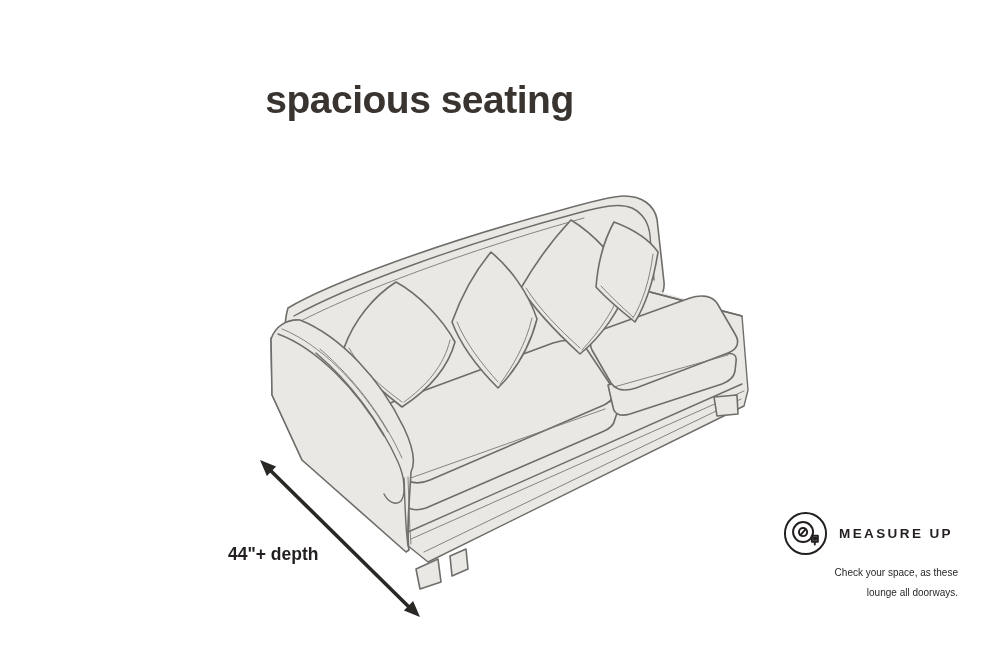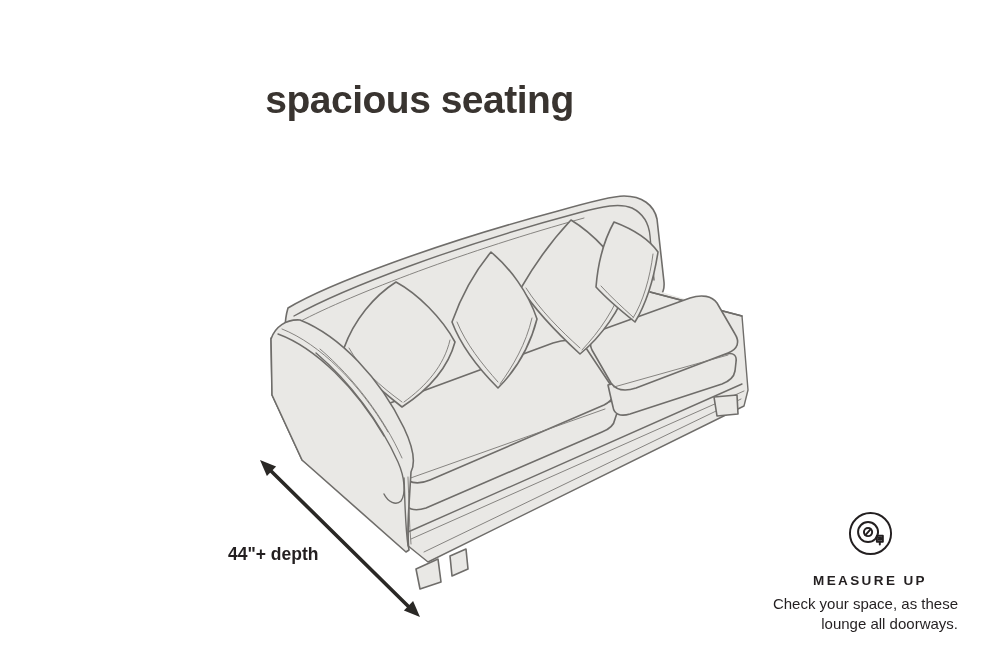--- a/index.html
+++ b/index.html
@@ -29,33 +29,32 @@
   .sofa-svg{position:absolute;left:258px;top:188px;width:505px;height:445px;}
   .depth-label{
     position:absolute;left:228px;top:544px;
     font-size:17.5px;font-weight:700;color:#231f20;
     white-space:nowrap;
   }
   .measure-up{
     position:absolute;left:756px;top:510px;width:202px;
   }
   .measure-up .head{
-    display:flex;align-items:center;gap:16px;
+    display:flex;align-items:center;gap:10px;
     margin-left:26px;
-    flex-direction:column;
   }
   .measure-up .head svg{flex:0 0 auto;display:block;}
   .measure-title{
     font-size:13.5px;font-weight:700;letter-spacing:2.4px;
     color:#231f20;white-space:nowrap;
   }
   .measure-note{
     margin-top:6px;
     text-align:right;
-    font-size:15px;line-height:20px;
+    font-size:10px;line-height:20px;
     color:#231f20;
   }
   
   .fl{fill:#e9e8e5;stroke:#6f6d6a;stroke-width:1.6;stroke-linejoin:round;}
   .fl-ns{fill:#e9e8e5;stroke:none;}
   .ln{fill:none;stroke:#6f6d6a;stroke-width:1.4;stroke-linecap:round;stroke-linejoin:round;}
   .ln-thin{fill:none;stroke:#7a7875;stroke-width:0.9;stroke-linecap:round;stroke-linejoin:round;}
   .arrow-stroke{fill:none;stroke:#2a2825;stroke-width:3.6;stroke-linecap:round;}
   .arrow-head{fill:#2a2825;stroke:none;}
   .tape{fill:none;stroke:#231f20;stroke-width:2;stroke-linecap:round;stroke-linejoin:round;}

